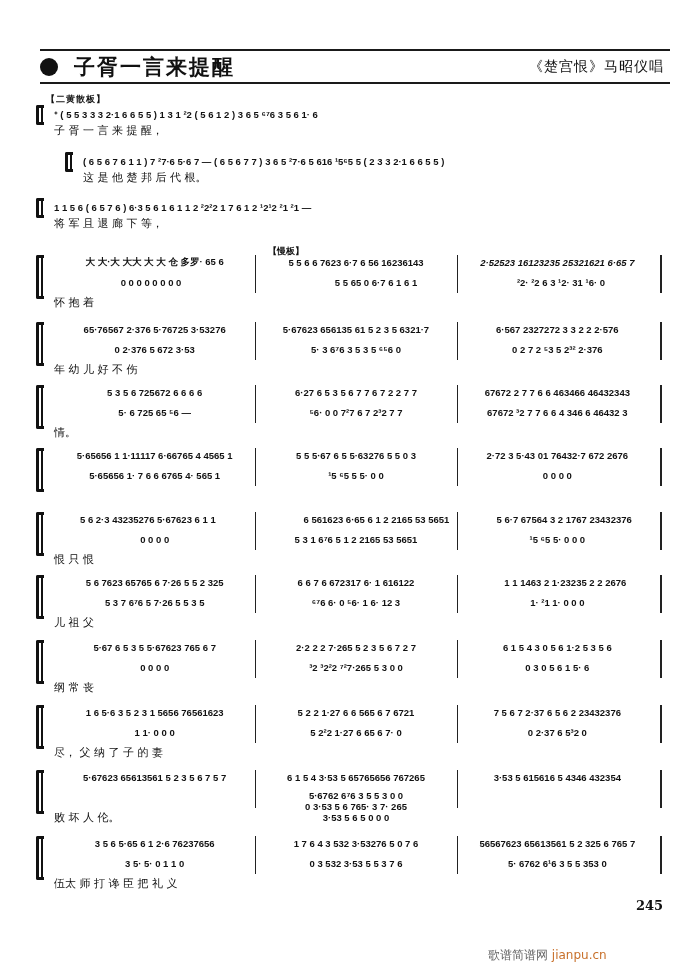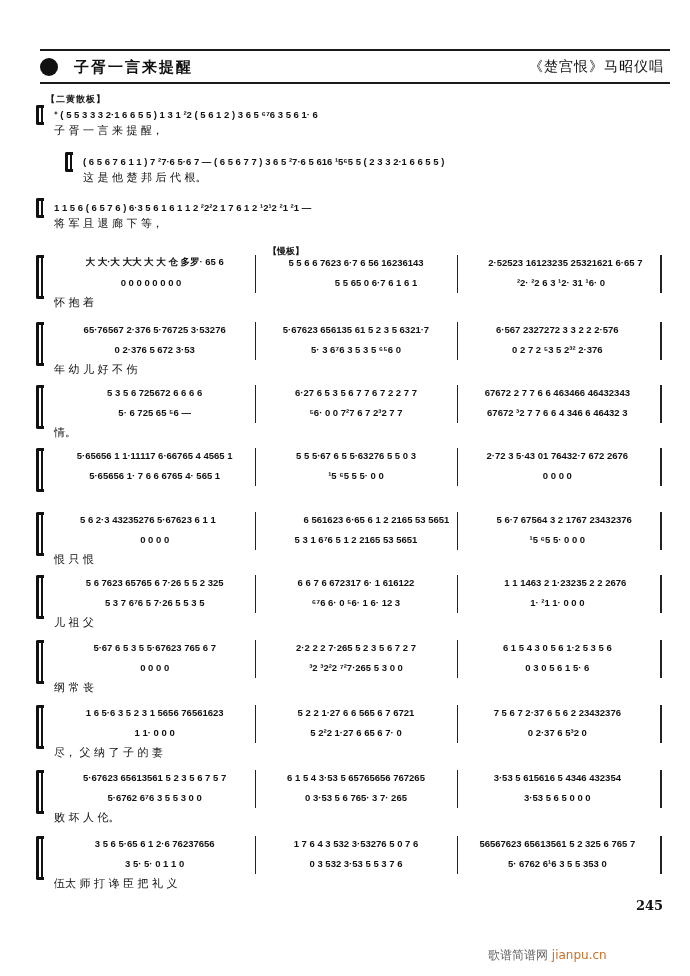--- a/index.html
+++ b/index.html
@@ -3,21 +3,21 @@
 <meta charset="utf-8">
 <style>
   html, body { margin:0; padding:0; background:#ffffff; }
   body { width:690px; height:976px; position:relative; overflow:hidden;
          font-family:"DejaVu Sans", sans-serif; color:#111; }
   .rule { position:absolute; left:40px; width:630px; height:2px; background:#1a1a1a; }
   .rule.top { top:49px; }
   .rule.bottom { top:82px; }
   .title-wrap { position:absolute; left:40px; top:54px; height:26px; display:flex; align-items:center; }
   .bullet { width:18px; height:18px; border-radius:50%; background:#111; margin-right:16px; }
-  .title { font-family:"DejaVu Serif", serif; font-weight:bold; font-size:15px; letter-spacing:2px; }
+  .title { font-family:"DejaVu Serif", serif; font-weight:bold; font-size:21px; letter-spacing:2px; }
   .source { position:absolute; right:26px; top:58px; font-family:"DejaVu Serif", serif; font-size:14px; letter-spacing:1px; }
   .section-label { position:absolute; left:46px; top:93px; font-size:9px; font-weight:bold; letter-spacing:1px; }
 
   .system { position:absolute; left:36px; width:636px; }
   .brace { position:absolute; left:0; top:0; bottom:0; width:5px; border:3px solid #111;
            border-right:none; border-radius:2px 0 0 2px; }
   .brace::after { content:""; position:absolute; left:2px; top:0; bottom:0; width:2px; background:#111; }
   .sline { position:absolute; left:18px; right:0; height:14px; display:flex; align-items:center;
            font-family:"Liberation Sans", sans-serif; font-weight:bold; font-size:9.5px; white-space:nowrap; }
   .lyric { position:absolute; left:18px; right:0; height:14px; font-size:11px; white-space:nowrap; }
@@ -56,21 +56,21 @@
     <div class="system" style="top: 198px; height: 20px;">
       <div class="brace"></div>
       <div class="sline" style="top: 2px;">1  1  5  6  ( 6  5  7  6 )  6·3  5 6  1  6 1  1  2  ²2²2  1 7  6 1  2  ¹2¹2  ²1  ²1  —</div>
       <div class="lyric" style="top: 18px;">将 军 且 退        廊 下 等，</div>
     </div>
     <div class="system" style="top: 255px; height: 44px;">
       <div class="brace"></div>
       <div class="measures" style="top: 0px; height: 16px;">
         <div class="measure sline" style="position: relative; left: 0px;">大  大·大 大大  大  大  仓  多罗·  65 6</div>
         <div class="measure sline" style="position: relative; left: 0px;">5  5  6 6 7623  6·7 6 56  16236143</div>
-        <div class="measure sline" style="position: relative; left: 8px;">2·52523  16123235  25321621  6·65 7</div>
+        <div class="measure sline" style="position: relative; left: 0px; font-style: italic;">2·52523  16123235  25321621  6·65 7</div>
       </div>
       <div class="measures" style="top: 20px; height: 16px;">
         <div class="measure sline" style="position: relative; left: 0px;">0  0  0  0  0  0  0  0</div>
         <div class="measure sline" style="position: relative; left: 9px; margin-left: 22px;">5  5  65 0  6·7 6  1 6  1</div>
         <div class="measure sline" style="position: relative; left: 0px;">²2·  ²2  6  3  ¹2·  31  ¹6·  0</div>
       </div>
       <div class="bar" style="left: 219.333px; top: 0px; height: 38px;"></div>
       <div class="bar" style="left: 420.667px; top: 0px; height: 38px;"></div>
       <div class="endbar" style="top: 0px; height: 38px;"></div>
       <div class="lyric" style="top: 40px;">怀        抱        着</div>
@@ -193,21 +193,21 @@
       <div class="endbar" style="top: 0px; height: 38px;"></div>
       <div class="lyric" style="top: 40px;">尽，    父    纳    了        子    的 妻</div>
     </div>
     <div class="system" style="top: 770px; height: 44px;">
       <div class="brace"></div>
       <div class="measures" style="top: 0px; height: 16px;">
         <div class="measure sline" style="position: relative; left: 0px;">5·67623  65613561  5 2 3 5  6 7 5 7</div>
         <div class="measure sline" style="position: relative; left: 0px;">6 1 5 4  3·53 5  65765656  767265</div>
         <div class="measure sline" style="position: relative; left: 0px;">3·53 5  615616  5  4346  432354</div>
       </div>
-      <div class="measures" style="top: 20px; height: 16px;">
+      <div class="measures" style="top: 20px; height: 16px; flex-direction: column;">
         <div class="measure sline" style="position: relative; left: 0px;">5·6762  6⁷6  3  5  5 3 0  0</div>
         <div class="measure sline" style="position: relative; left: 0px;">0  3·53 5  6  765·  3  7·  265</div>
         <div class="measure sline" style="position: relative; left: 0px;">3·53 5  6  5  0  0  0</div>
       </div>
       <div class="bar" style="left: 219.333px; top: 0px; height: 38px;"></div>
       <div class="bar" style="left: 420.667px; top: 0px; height: 38px;"></div>
       <div class="endbar" style="top: 0px; height: 38px;"></div>
       <div class="lyric" style="top: 40px;">败        坏        人        伦。</div>
     </div>
     <div class="system" style="top: 836px; height: 44px;">

